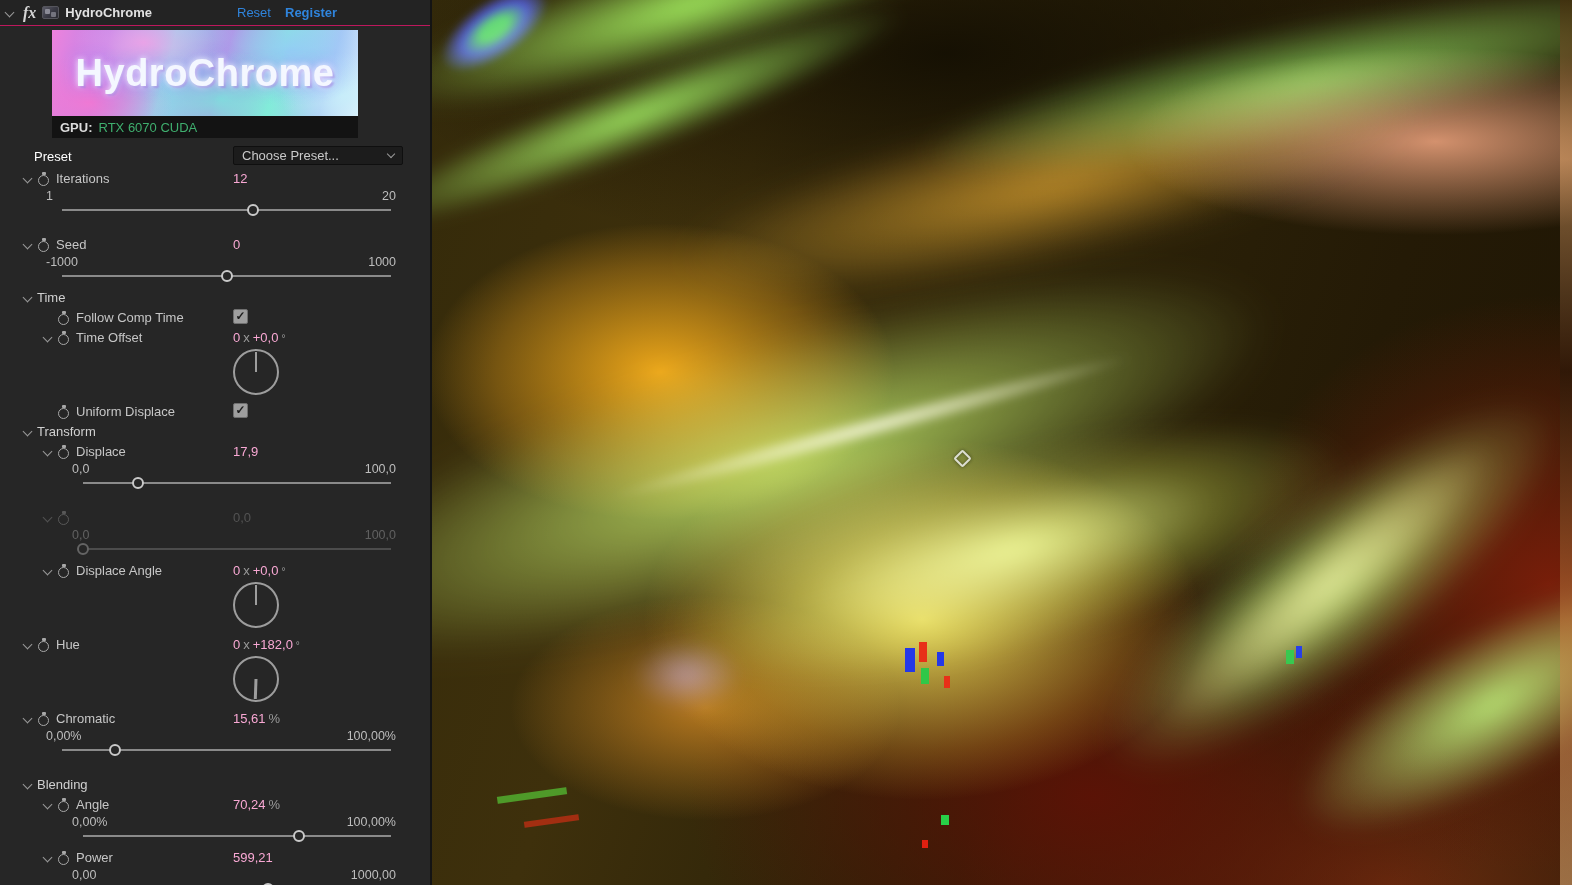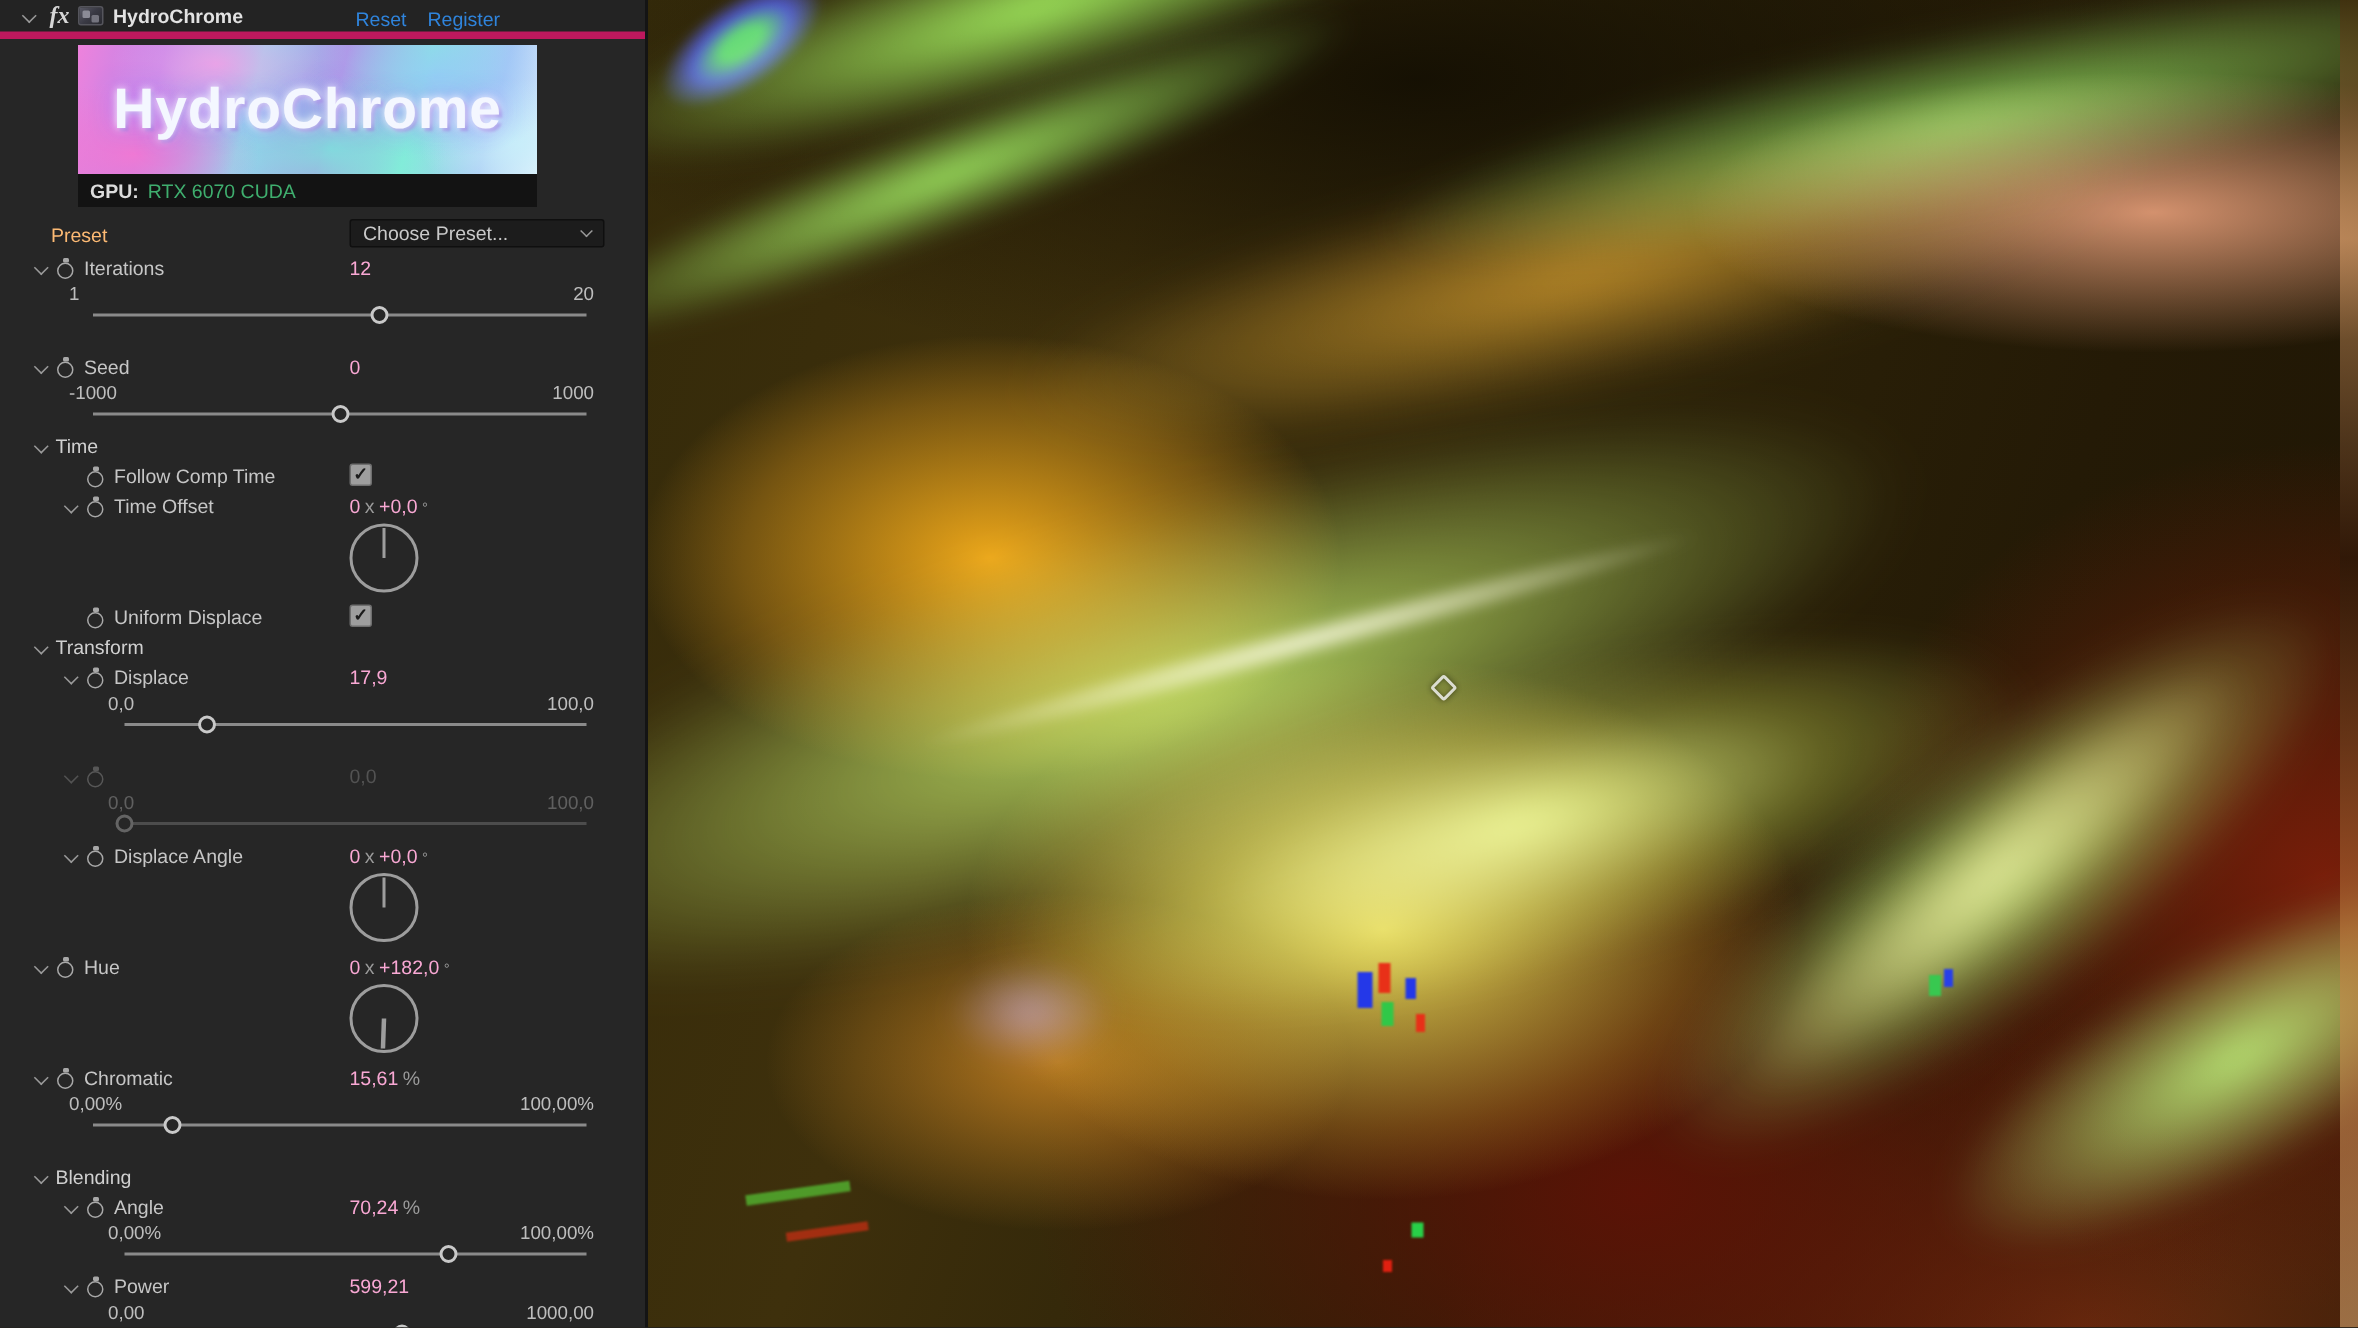--- a/index.html
+++ b/index.html
@@ -3,35 +3,35 @@
 <meta charset="utf-8">
 <style>
   * { box-sizing: border-box; margin: 0; padding: 0; }
   html,body { width:1572px; height:885px; overflow:hidden; background:#000; }
   .app { display:flex; width:1572px; height:885px; font-family:"Liberation Sans",sans-serif; }
 
   
   .panel { width:432px; min-width:432px; height:885px; background:#262626; color:#c6c6c6;
            font-size:13px; position:relative; overflow:hidden; border-right:2px solid #141414; }
 
-  .panel-header { position:relative; height:26px; display:flex; align-items:center; padding-left:16px;
-                  background:#232323; border-bottom:5px solid #be185d; }
+  .panel-header { position:relative; height:26px; display:flex; align-items:center; padding-left:6px;
+                  background:#232323; border-bottom:1px solid #be185d; }
   .chev { width:7px; height:7px; border-right:1.6px solid #9a9a9a; border-bottom:1.6px solid #9a9a9a;
           transform:rotate(45deg); display:inline-block; flex:none; }
   .fx-badge { font-style:italic; font-weight:bold; font-family:"Liberation Serif",serif;
               color:#d6d6d6; font-size:16px; margin:0 6px 0 10px; }
   .effect-icon { width:17px; height:13px; border-radius:2px; margin-right:6px; flex:none;
                  background:linear-gradient(135deg,#5a5a66 0%,#3a3a44 50%,#2a2a30 100%);
                  border:1px solid #55555c; position:relative; }
   .effect-icon::after { content:""; position:absolute; left:2px; top:2px; width:5px; height:5px;
                  background:#8b8b96; border-radius:1px; box-shadow:6px 3px 0 #74747e; }
   .panel-title { font-weight:bold; color:#e2e2e2; }
   .hdr-link { position:absolute; top:5px; color:#2f84dc; cursor:pointer; }
   .hdr-link.reset { left:237px; }
-  .hdr-link.register { left:285px; }
+  .hdr-link.register { left:285px;font-weight:bold; }
 
   .row { display:flex; align-items:center; height:20px; position:relative; }
   .row .chev { margin-right:6px; }
   .glabel { color:#d0d0d0; }
   .plabel { color:#c6c6c6; }
 
   .ind0 { padding-left:24px; }           
   .indP { padding-left:34px; }           
   .ind1 { padding-left:24px; }           
   .ind2 { padding-left:44px; }           
@@ -87,21 +87,21 @@
   }
   .banner-text { font-size:38px; font-weight:bold; letter-spacing:.5px; color:#f4f7ff;
                  text-shadow:0 0 6px rgba(255,255,255,.95), 0 0 16px rgba(170,130,255,.9),
                              2px 2px 2px rgba(130,90,210,.55); }
   .gpu-row { width:306px; height:22px; background:#131313; display:flex; align-items:center;
              padding-left:8px; gap:6px; font-size:13px; }
   .gpu-label { color:#dcdcdc; font-weight:bold; }
   .gpu-value { color:#3fae6e; }
 
   .preset-row { margin-top:8px; height:20px; }
-  .preset-label { color:#fdba74; }
+  .preset-label { color:#ffffff; }
   .dropdown { position:absolute; left:233px; top:0; width:170px; height:19px; background:#1c1c1c;
               border:1px solid #0f0f0f; border-radius:2px; display:flex; align-items:center;
               padding:0 8px; color:#c9c9c9; cursor:pointer; }
   .dropdown .dd-text { flex:1; white-space:nowrap; overflow:hidden; }
   .dd-chev { width:6px; height:6px; border-right:1.5px solid #9a9a9a; border-bottom:1.5px solid #9a9a9a;
              transform:rotate(45deg); margin-top:-3px; }
 
   .mt2{margin-top:2px;align-items:center;} .mt4{margin-top:4px;} .mt5{margin-top:17px;}
 
   

